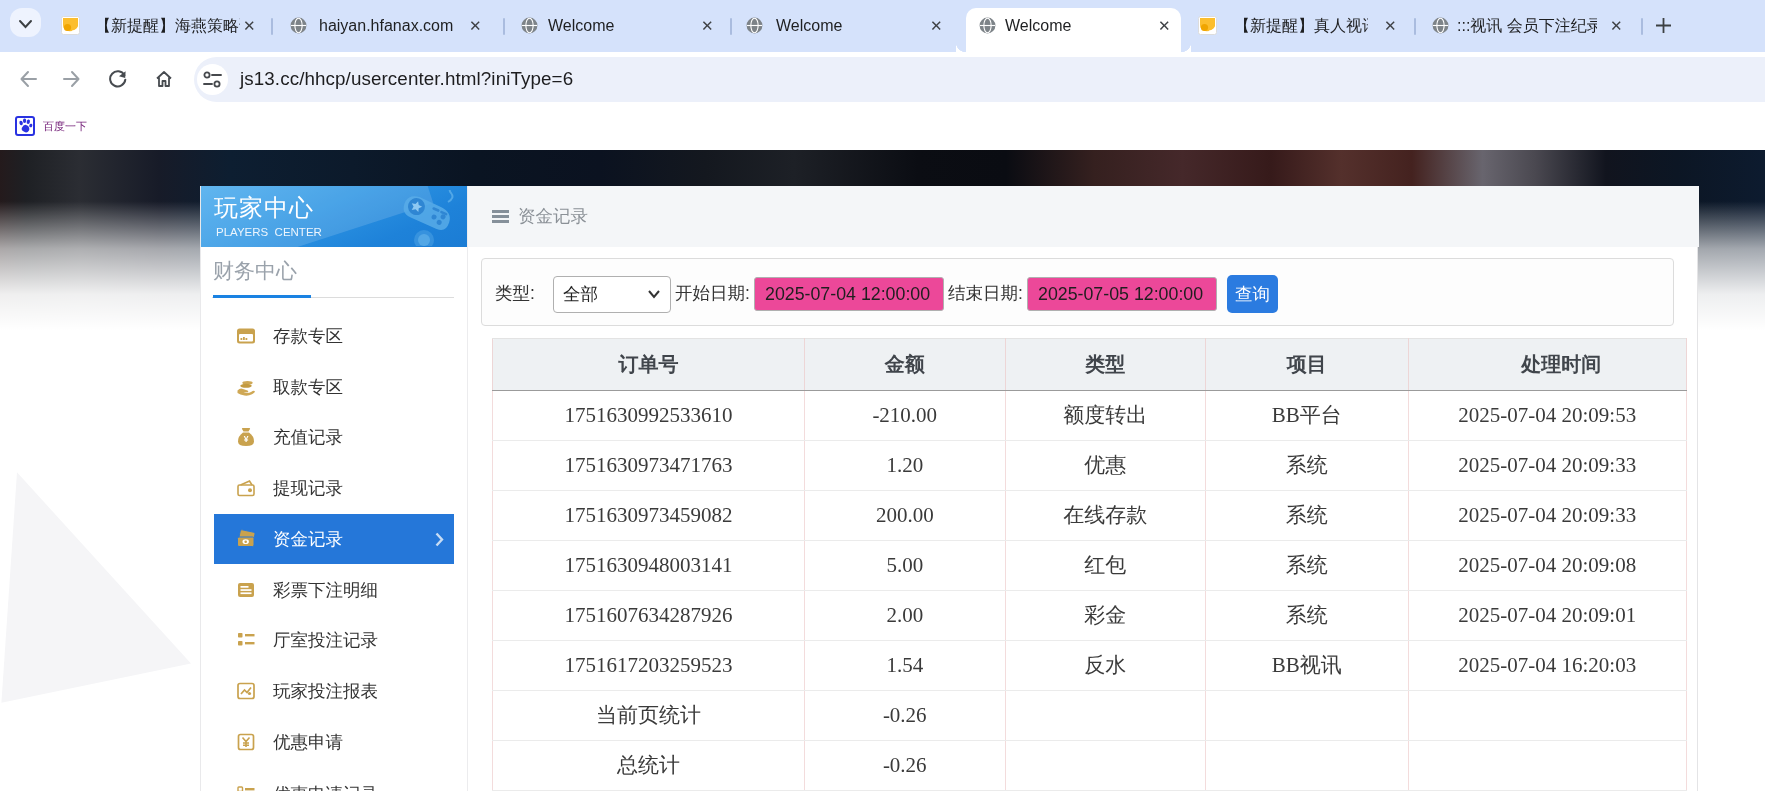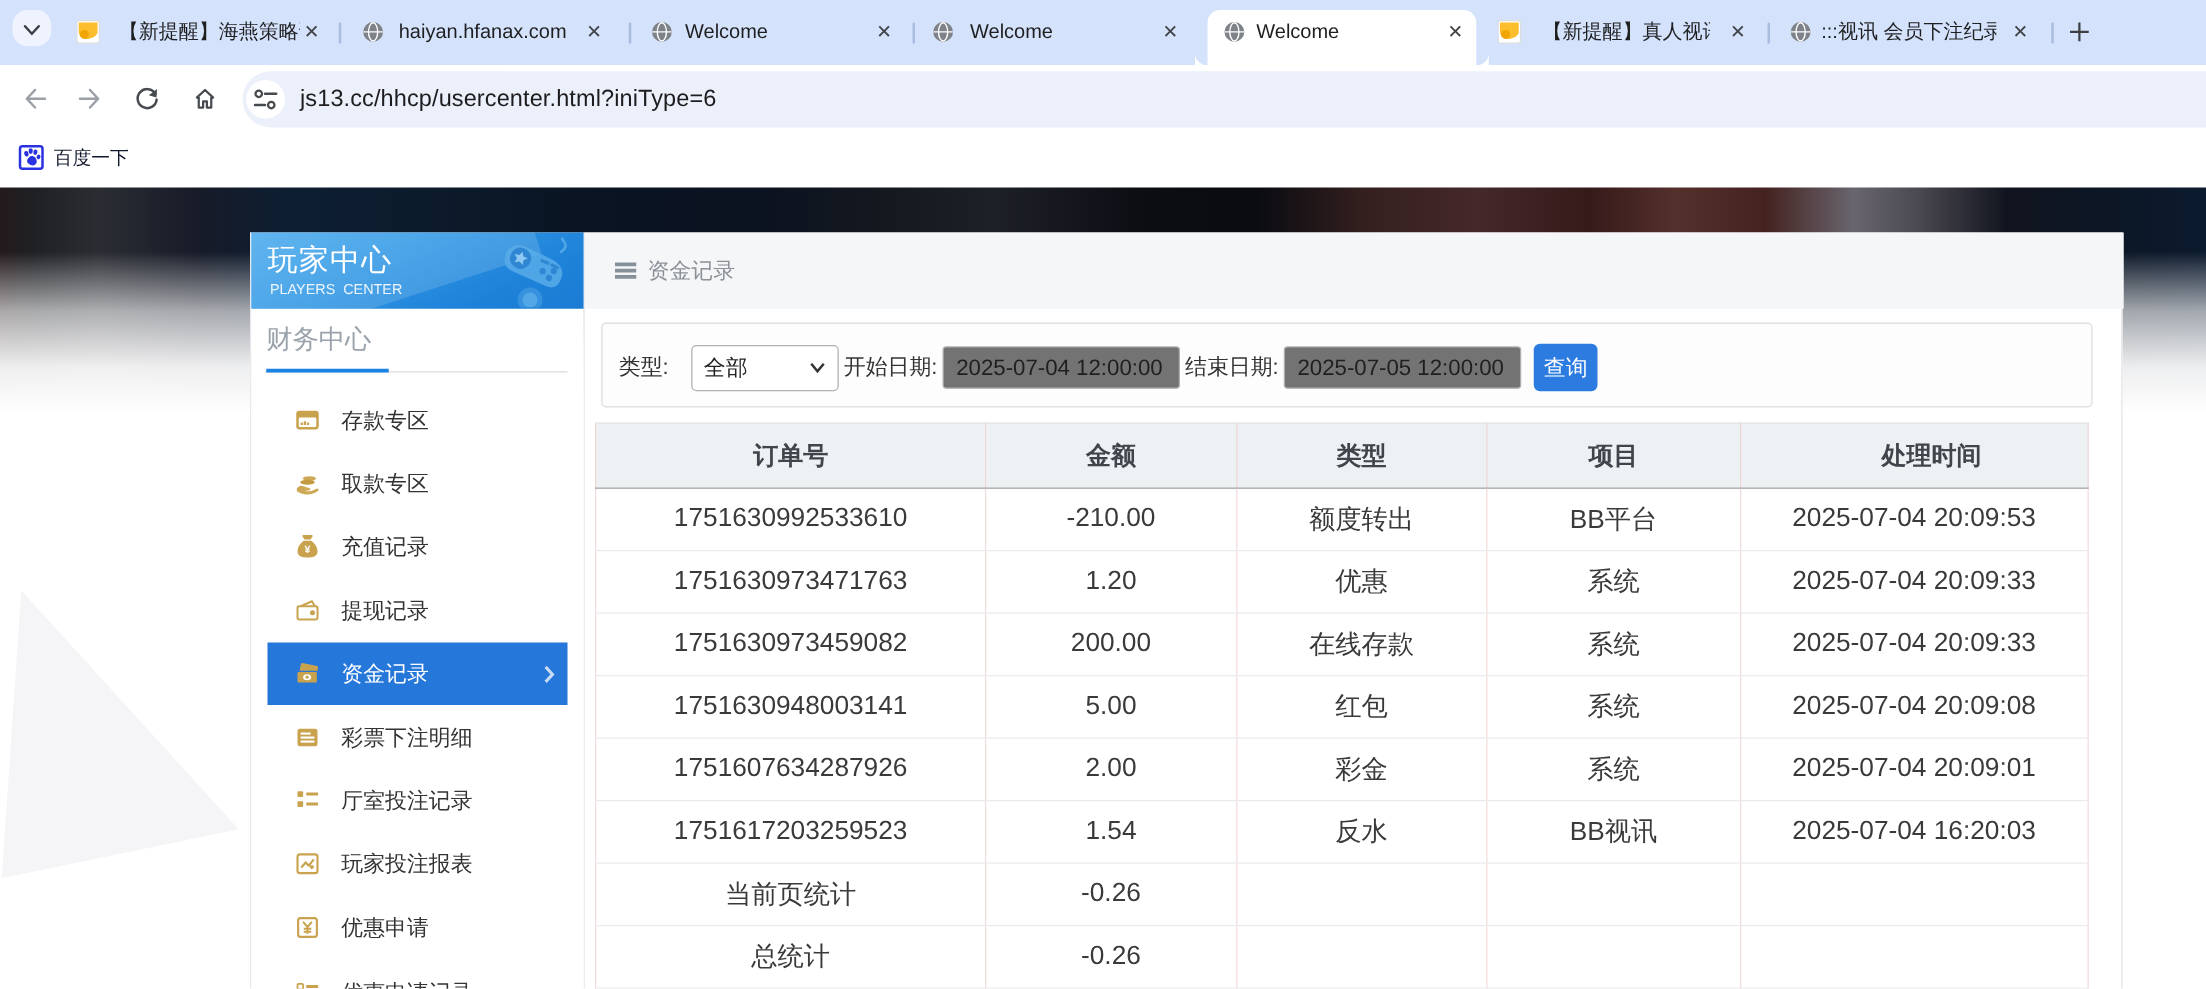--- a/index.html
+++ b/index.html
@@ -18,21 +18,21 @@
 #activetab:after { right:-10px; }
 .chevpill { position:absolute; left:10px; top:8px; width:31px; height:29px; border-radius:12px; background:#eef3fe; }
 
 #toolbar { position:absolute; left:0; top:52px; width:1765px; height:53px; background:#fff; border-radius:10px 0 0 0; }
 #omnibox { position:absolute; left:194px; top:57px; width:1575px; height:45px; border-radius:23px 0 0 23px; background:#ecf0fa; }
 #omnicircle { position:absolute; left:197px; top:64px; width:31px; height:31px; border-radius:50%; background:#fff; }
 #urltext { position:absolute; left:240px; top:52px; height:53px; line-height:53px; font-size:18.8px; color:#1d1d1f; letter-spacing:0.1px; }
 
 #bookmarks { position:absolute; left:0; top:105px; width:1765px; height:45px; background:#fff; }
 #bkicon { position:absolute; left:15px; top:116px; width:20px; height:20px; border:2px solid #2932e1; border-radius:3px; background:#fff; }
-#bktext { position:absolute; left:43px; top:105px; height:45px; line-height:43px; font-size:15px; color:#0f172a; }
+#bktext { position:absolute; left:43px; top:105px; height:45px; line-height:43px; font-size:11px; color:#701a75; }
 
 
 #page { position:absolute; left:0; top:150px; width:1461px; height:641px; background:#fff; }
 #darkband { position:absolute; left:0; top:0; width:1765px; height:190px;
   background-image:
    linear-gradient(to bottom, rgba(255,255,255,0) 0%, rgba(255,255,255,0) 27%, rgba(255,255,255,0.62) 52%, rgba(255,255,255,0.93) 76%, #ffffff 95%),
    linear-gradient(90deg, #241a1c 0%, #1e2024 1.5%, #2b2d33 4.5%, #171b28 9%, #0d1e31 13%, #0c1a2b 20%, #0a1422 27%, #0b1220 34%, #14181f 40%, #1d2026 45%, #0b0d13 52%, #0a0c12 57%, #35201f 62%, #45282a 67%, #361a1a 72%, #54302c 76%, #44221f 80%, #68656e 84%, #4a4850 87%, #11141e 91%, #0c1624 95%, #0d1b2f 100%);
 }
 #triangle { position:absolute; left:0px; top:315px; width:200px; height:245px;
   background:#f5f5f7; clip-path:polygon(8.5% 3%, 95.5% 81%, 0.7% 97%); }
@@ -59,24 +59,24 @@
 #chead { position:absolute; left:0; top:0; width:1231px; height:61px; background:#f4f6f8; }
 #cheadtxt { position:absolute; left:50px; top:0; height:61px; line-height:61px; font-size:17.5px; color:#8b9197; }
 #hamb { position:absolute; left:24px; top:24px; width:17px; height:13px; }
 #hamb div { height:3px; background:#85909a; margin-bottom:2px; }
 
 #filter { position:absolute; left:13px; top:72px; width:1193px; height:68px; border:1px solid #dcdcdc; border-radius:4px; background:#fdfdfd;padding-left:47px; }
 #filter .lbl { position:absolute; top:0; height:68px; line-height:68px; font-size:17.5px; color:#333; }
 #selbox { position:absolute; left:71px; top:16.5px; width:118px; height:37px; border:1px solid #b0b0b0; border-radius:4px; background:#fff; }
 #selbox .st { position:absolute; left:9px; top:0; height:35px; line-height:35px; font-size:17.5px; color:#222; }
 #selbox svg { position:absolute; right:9px; top:11px; }
-.inp { position:absolute; top:17.5px; height:34.5px; border:1px solid #b0b0b0; border-radius:3px; background:#737373; font-size:17.8px; color:#1f1f1f; line-height:33px; padding-left:10px; }
+.inp { position:absolute; top:17.5px; height:34.5px; border:1px solid #b0b0b0; border-radius:3px; background:#ec4899; font-size:17.8px; color:#1f1f1f; line-height:33px; padding-left:10px; }
 #btn { position:absolute; left:745px; top:15.5px; width:51px; height:38.5px; background:#2b7be0; border-radius:5px; color:#fff; font-size:17.5px; text-align:center; line-height:38.5px; }
 
-#tbl { position:absolute; left:8px; top:151.5px; width:1194px; height:450.5px; font-size:21px; color:#3a3a3a; }
+#tbl { position:absolute; left:24px; top:151.5px; width:1194px; height:450.5px; font-size:21px; color:#3a3a3a;font-family:Liberation Serif, serif; }
 #tbl table { border-collapse:collapse; width:1194px; table-layout:fixed; }
 #tbl th { background:#eef1f3; color:#40454b; font-weight:bold; font-size:20px; height:52px; border-bottom:1px solid #9b9b9b; border-right:1px solid #edd6d6; border-top:1px solid #e3e3e3; }
 #tbl th:first-child { border-left:1px solid #edd6d6; border-top-left-radius:3px; }
 #tbl th:last-child { border-top-right-radius:3px;padding-left:28px; }
 #tbl td { background:#fff; height:50px; text-align:center; border-bottom:1px solid #ebebeb; border-right:1px solid #f3dcdc; }
 #tbl td:first-child { border-left:1px solid #f3dcdc; }
 </style>
 </head>
 <body>
 

